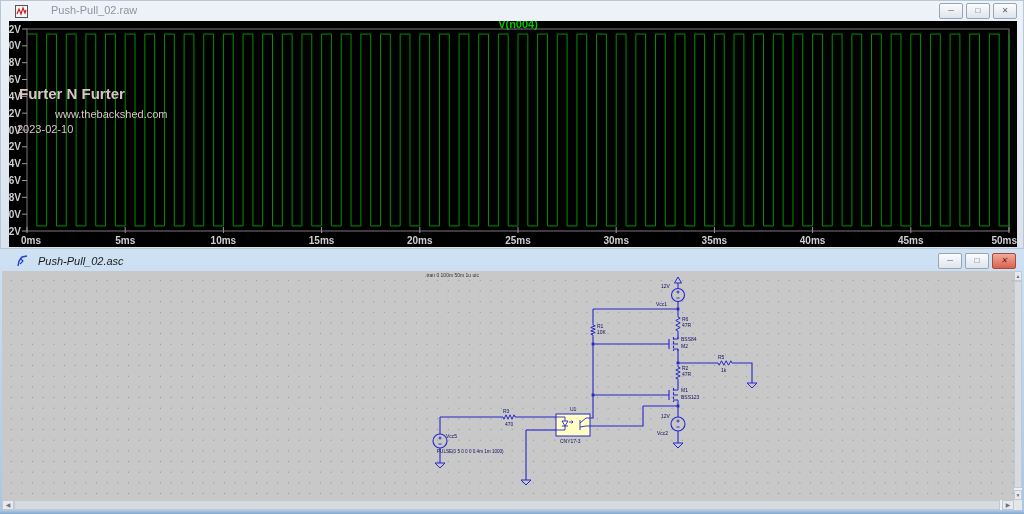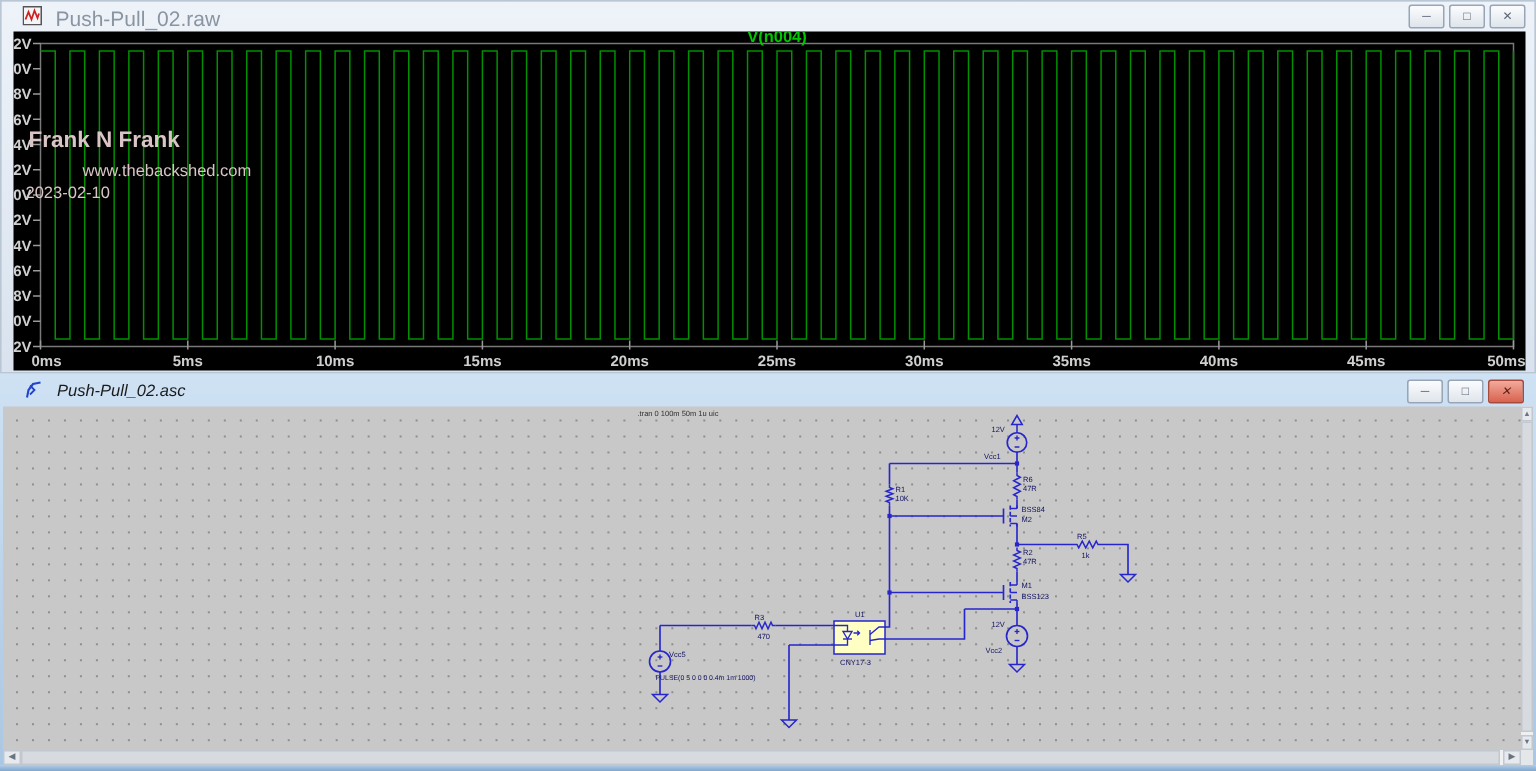--- a/index.html
+++ b/index.html
@@ -3,21 +3,21 @@
 <meta charset="utf-8">
 <style>
   html,body{margin:0;padding:0;}
   body{width:1024px;height:514px;position:relative;overflow:hidden;
        background:#cdd9e5;font-family:"Liberation Sans",sans-serif;}
   
   #win1{position:absolute;left:0;top:0;width:1022px;height:247px;
         background:linear-gradient(#eef3f9,#d9e2ee);border:1px solid #b9c6d4;}
   #tb1{position:absolute;left:0;top:0;width:100%;height:19px;}
   .wicon{position:absolute;left:14px;top:3px;width:13px;height:13px;}
-  .wtitle{position:absolute;left:36px;top:3px;font-size:14px;color:#8a95a1;}
+  .wtitle{position:absolute;left:50px;top:3px;font-size:11px;color:#8a95a1;}
   .btns{position:absolute;right:6px;top:2px;display:flex;gap:3px;}
   .wbtn{width:22px;height:14px;border:1px solid #97a5b6;border-radius:2px;
         background:linear-gradient(#fbfcfe,#dfe5ec);color:#5b6571;
         font-size:8px;line-height:13px;text-align:center;}
   .wbtn.close-red{background:linear-gradient(#f2aa9d,#d9624e);border-color:#a84a3a;color:#5e1d14;}
   #plot{position:absolute;left:8px;top:20px;width:1008px;height:226px;background:#000;}
   #plot svg{position:absolute;left:0;top:0;}
   .ov{position:absolute;color:#d9c5c5;}
   #ov1{left:10px;top:64px;font-size:15px;font-weight:600;}
   #ov2{left:10px;top:87px;font-size:11px;margin-left:36px;}
@@ -106,21 +106,21 @@
         <line x1="713.4" y1="226" x2="713.4" y2="232" stroke="#9a9a9a"></line>
         <text x="713.4" y="243" fill="#cfcfcf" font-size="10" font-weight="700" text-anchor="middle">35ms</text>
         <line x1="811.6" y1="226" x2="811.6" y2="232" stroke="#9a9a9a"></line>
         <text x="811.6" y="243" fill="#cfcfcf" font-size="10" font-weight="700" text-anchor="middle">40ms</text>
         <line x1="909.8" y1="226" x2="909.8" y2="232" stroke="#9a9a9a"></line>
         <text x="909.8" y="243" fill="#cfcfcf" font-size="10" font-weight="700" text-anchor="middle">45ms</text>
         <line x1="1008" y1="226" x2="1008" y2="232" stroke="#9a9a9a"></line>
         <text x="1016" y="243" fill="#cfcfcf" font-size="10" font-weight="700" text-anchor="end">50ms</text>
         <path d="M26,33.05 H35.82 V224.94999999999996 H45.64 V33.05 H55.46 V224.94999999999996 H65.28 V33.05 H75.10 V224.94999999999996 H84.92 V33.05 H94.74 V224.94999999999996 H104.56 V33.05 H114.38 V224.94999999999996 H124.20 V33.05 H134.02 V224.94999999999996 H143.84 V33.05 H153.66 V224.94999999999996 H163.48 V33.05 H173.30 V224.94999999999996 H183.12 V33.05 H192.94 V224.94999999999996 H202.76 V33.05 H212.58 V224.94999999999996 H222.40 V33.05 H232.22 V224.94999999999996 H242.04 V33.05 H251.86 V224.94999999999996 H261.68 V33.05 H271.50 V224.94999999999996 H281.32 V33.05 H291.14 V224.94999999999996 H300.96 V33.05 H310.78 V224.94999999999996 H320.60 V33.05 H330.42 V224.94999999999996 H340.24 V33.05 H350.06 V224.94999999999996 H359.88 V33.05 H369.70 V224.94999999999996 H379.52 V33.05 H389.34 V224.94999999999996 H399.16 V33.05 H408.98 V224.94999999999996 H418.80 V33.05 H428.62 V224.94999999999996 H438.44 V33.05 H448.26 V224.94999999999996 H458.08 V33.05 H467.90 V224.94999999999996 H477.72 V33.05 H487.54 V224.94999999999996 H497.36 V33.05 H507.18 V224.94999999999996 H517.00 V33.05 H526.82 V224.94999999999996 H536.64 V33.05 H546.46 V224.94999999999996 H556.28 V33.05 H566.10 V224.94999999999996 H575.92 V33.05 H585.74 V224.94999999999996 H595.56 V33.05 H605.38 V224.94999999999996 H615.20 V33.05 H625.02 V224.94999999999996 H634.84 V33.05 H644.66 V224.94999999999996 H654.48 V33.05 H664.30 V224.94999999999996 H674.12 V33.05 H683.94 V224.94999999999996 H693.76 V33.05 H703.58 V224.94999999999996 H713.40 V33.05 H723.22 V224.94999999999996 H733.04 V33.05 H742.86 V224.94999999999996 H752.68 V33.05 H762.50 V224.94999999999996 H772.32 V33.05 H782.14 V224.94999999999996 H791.96 V33.05 H801.78 V224.94999999999996 H811.60 V33.05 H821.42 V224.94999999999996 H831.24 V33.05 H841.06 V224.94999999999996 H850.88 V33.05 H860.70 V224.94999999999996 H870.52 V33.05 H880.34 V224.94999999999996 H890.16 V33.05 H899.98 V224.94999999999996 H909.80 V33.05 H919.62 V224.94999999999996 H929.44 V33.05 H939.26 V224.94999999999996 H949.08 V33.05 H958.90 V224.94999999999996 H968.72 V33.05 H978.54 V224.94999999999996 H988.36 V33.05 H998.18 V224.94999999999996 H1008.00 V33.05" fill="none" stroke="#009000" stroke-width="1"></path>
       </svg>
-    <div class="ov" id="ov1">Frank N Frank</div>
+    <div class="ov" id="ov1">Furter N Furter</div>
     <div class="ov" id="ov2">www.thebackshed.com</div>
     <div class="ov" id="ov3">2023-02-10</div>
   </div>
 </div>
 
 <div id="win2"></div>
 <div id="tb2">
   <span class="wicon">
     <svg width="13" height="13" viewBox="0 0 13 13">
       <polyline points="11,1 6,2 3,6 2,11" fill="none" stroke="#2244cc" stroke-width="1.4"></polyline>

